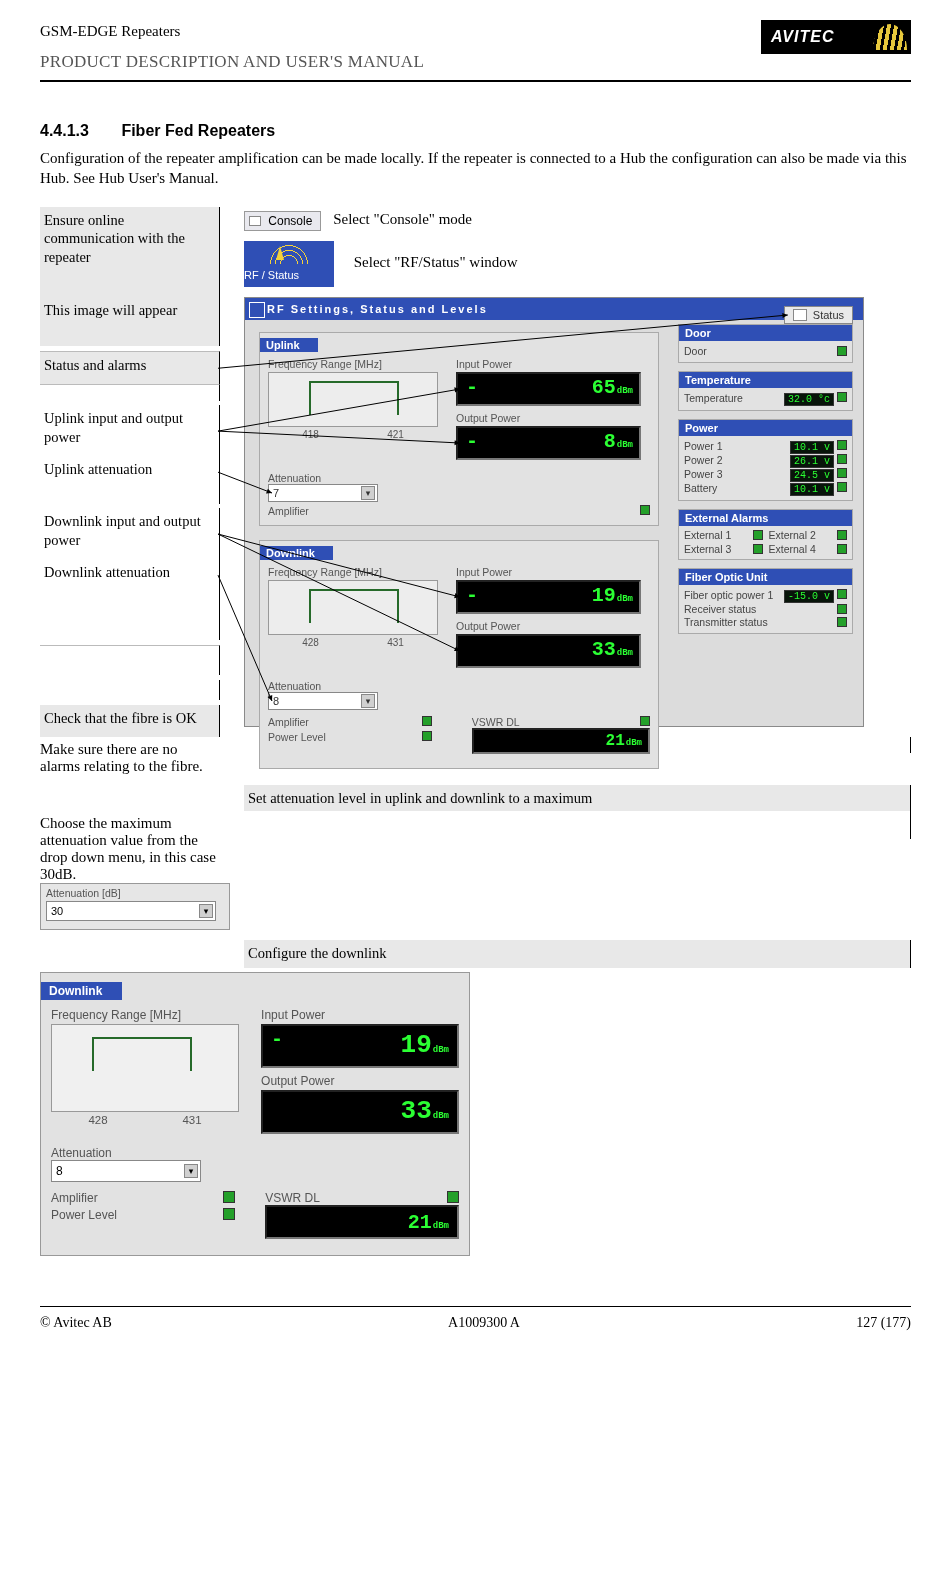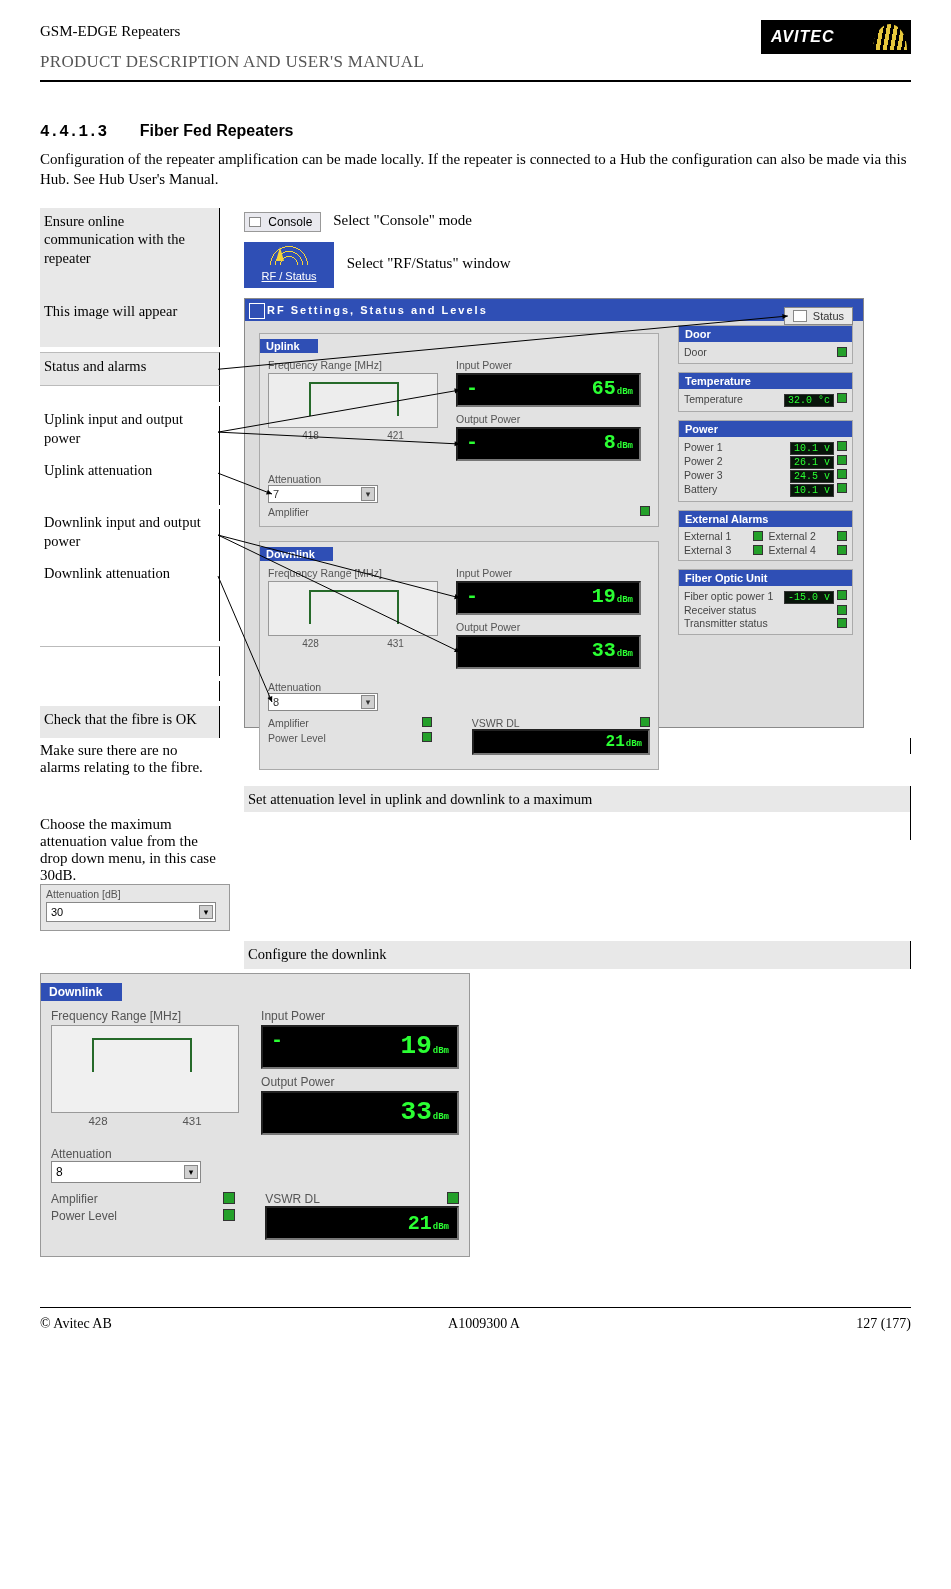--- a/index.html
+++ b/index.html
@@ -48,21 +48,21 @@
     width: 34px; height: 26px;
     background: repeating-linear-gradient(100deg, #e7c83c 0 4px, #000 4px 7px);
     border-radius: 50% 50% 0 0 / 100% 100% 0 0;
   }
   h3.sec {
     font-family: Verdana, Arial, sans-serif;
     font-weight: bold;
     font-size: 16px;
     margin-bottom: 8px;
   }
-  h3.sec .num { margin-right: 28px; font-family: Liberation Mono, monospace; }
+  h3.sec .num { margin-right: 28px; }
   p.lead { font-size: 15px; margin-bottom: 18px; line-height: 1.35; }
 
   .grid {
     display: grid;
     grid-template-columns: 180px 1fr;
     column-gap: 24px;
     position: relative;
   }
   .cell-l {
     background: #e8e8e8;
@@ -83,22 +83,22 @@
     border: 1px solid #999; background: #e9e9ef;
     font-family: Tahoma, Arial, sans-serif; font-size: 12px;
     padding: 2px 8px 2px 4px; margin-right: 8px;
   }
   .chip .sq { display:inline-block; width:12px; height:10px; background:#fff; border:1px solid #888; margin-right:4px; vertical-align:middle;}
   .chip-rf {
     display:inline-block; vertical-align:middle;
     width:90px; height:46px;
     background:#2f4fb5;
     color:#fff; font-family:Tahoma,Arial,sans-serif; font-size:11px;
-    text-align:center; padding-top:28px;
-    position:relative; margin-right:9px;text-decoration:underline;
+    text-align:left; padding-top:28px;
+    position:relative; margin-right:16px;
   }
   .chip-rf::before{
     content:""; position:absolute; top:5px; left:32px;
     width:0;height:0; border-left:4px solid transparent;border-right:4px solid transparent;border-bottom:14px solid #f5d23a;
   }
   .chip-rf::after{
     content:""; position:absolute; top:3px; left:20px;
     width:50px; height:20px;
     background: radial-gradient(circle at 50% 100%, transparent 8px, #f5d23a 8px 9px, transparent 9px 13px, #f5d23a 13px 14px, transparent 14px 18px, #f5d23a 18px 19px, transparent 19px);
   }

